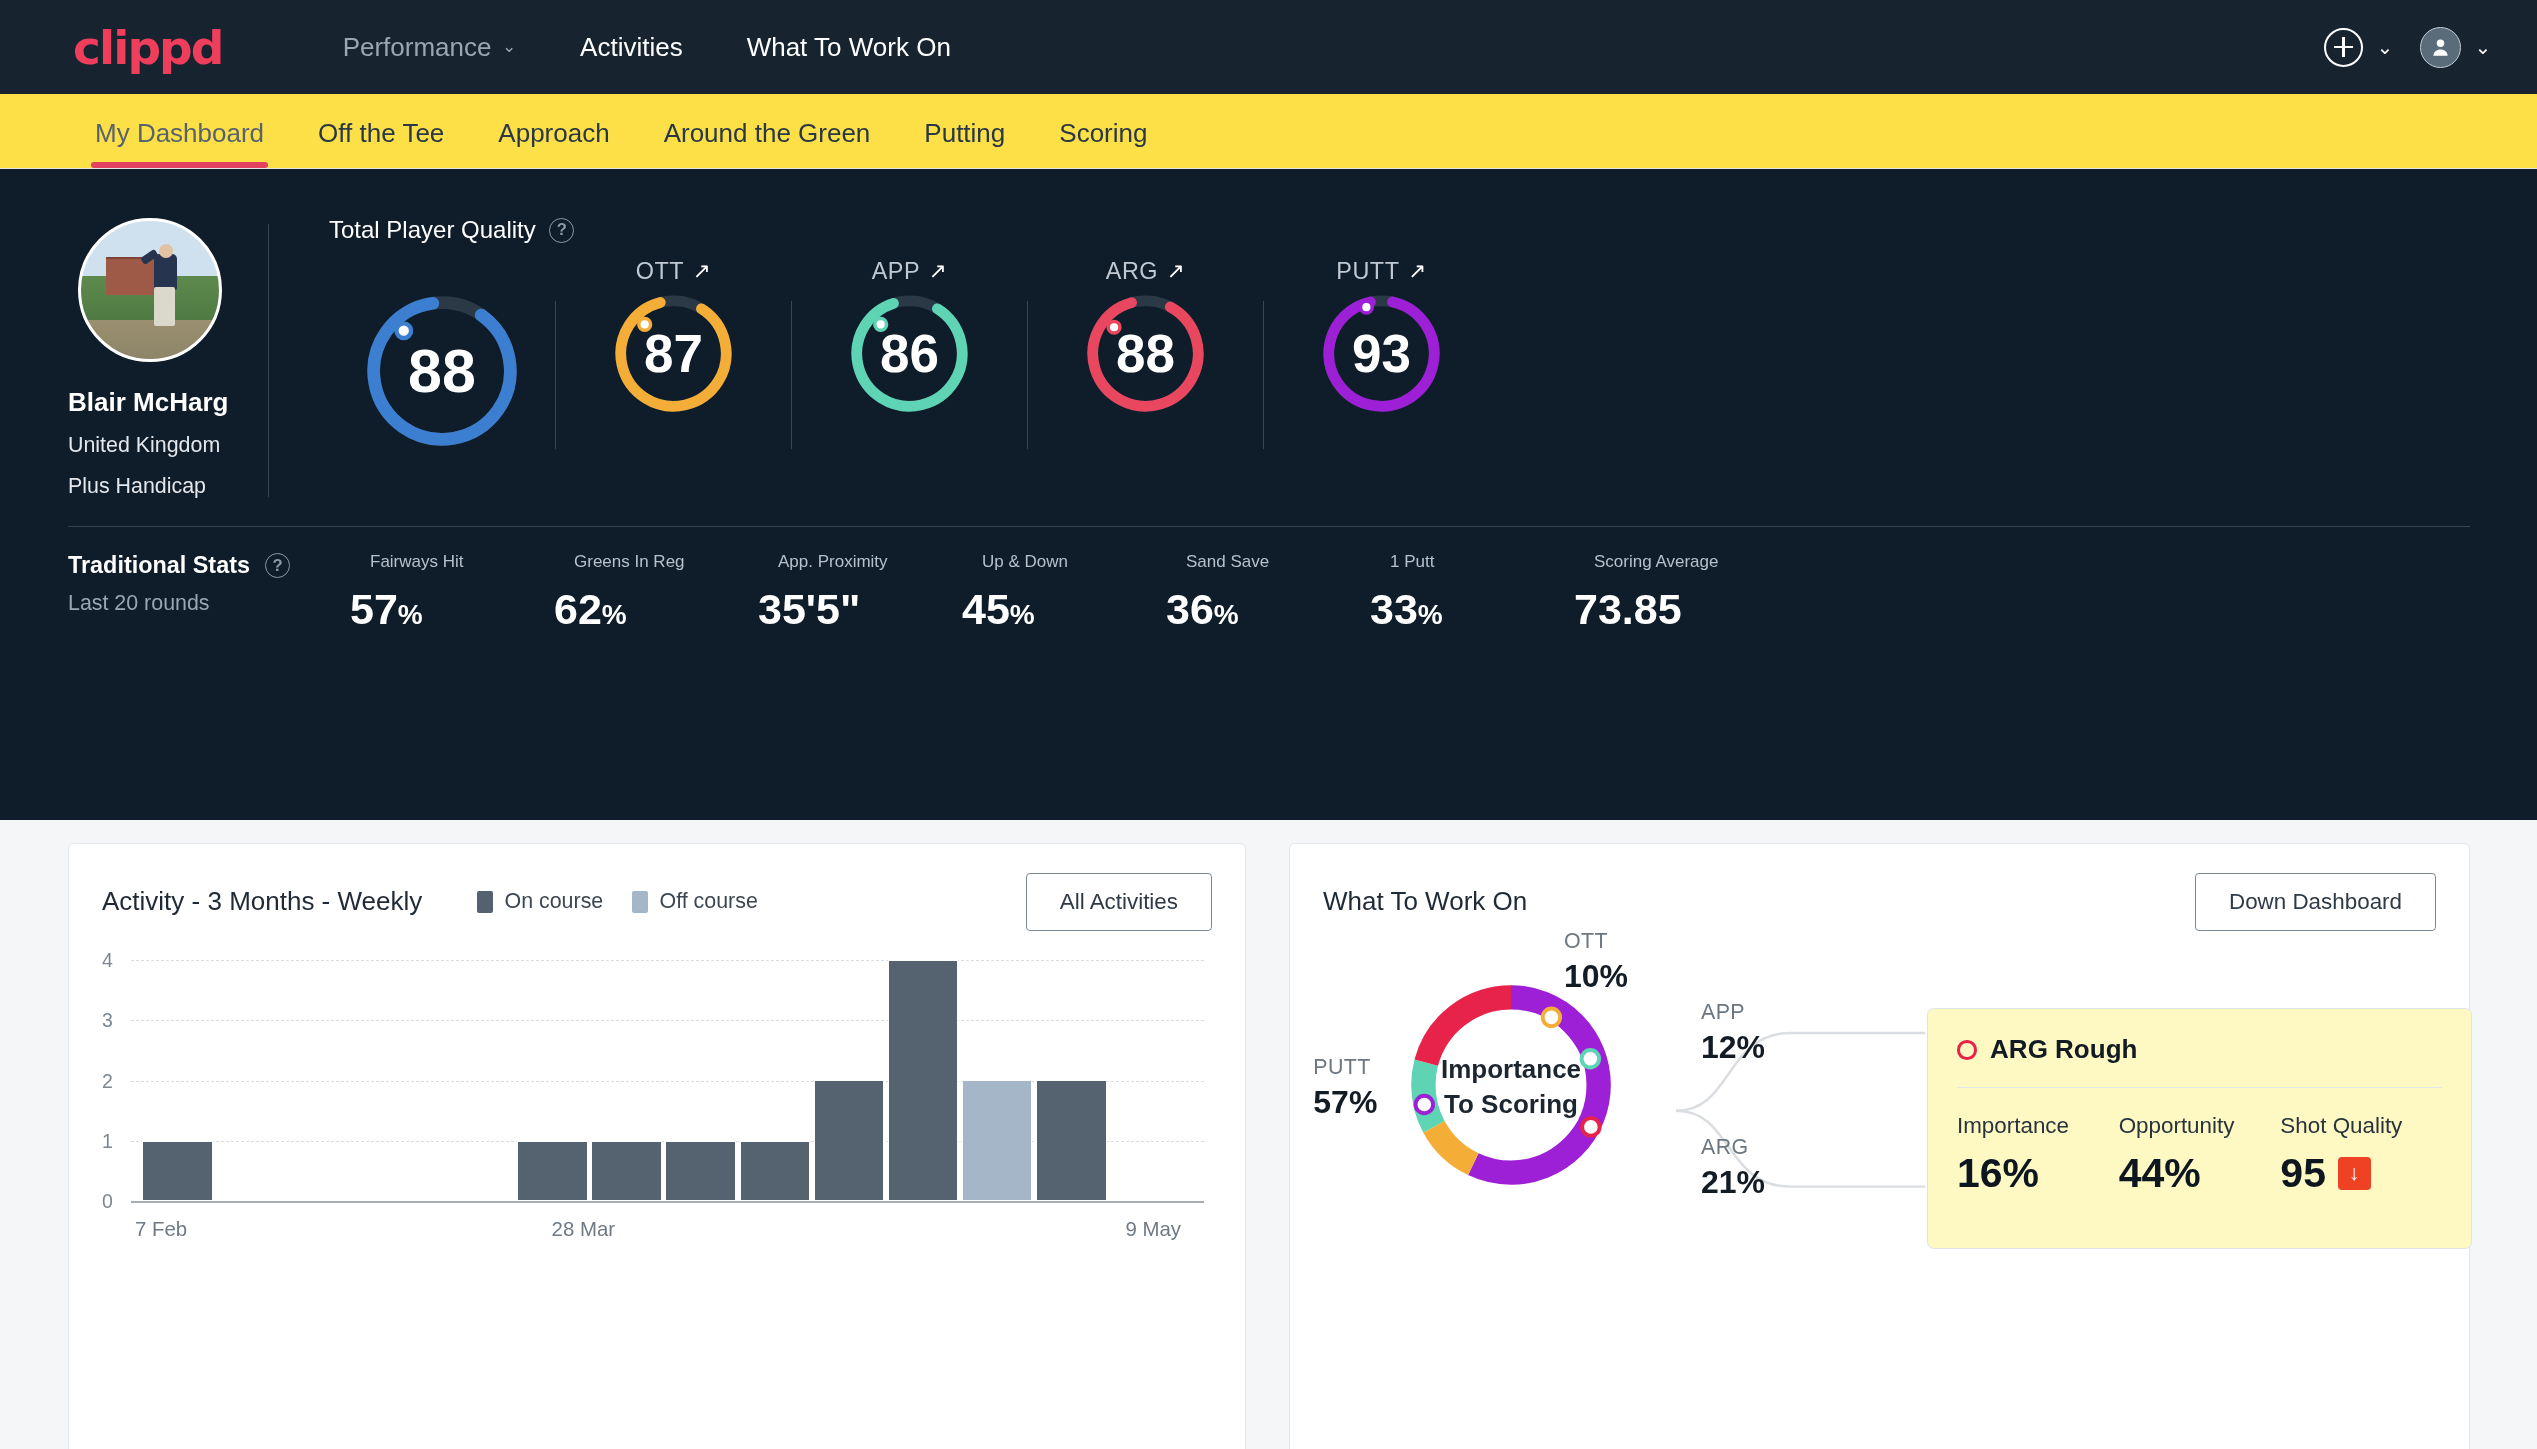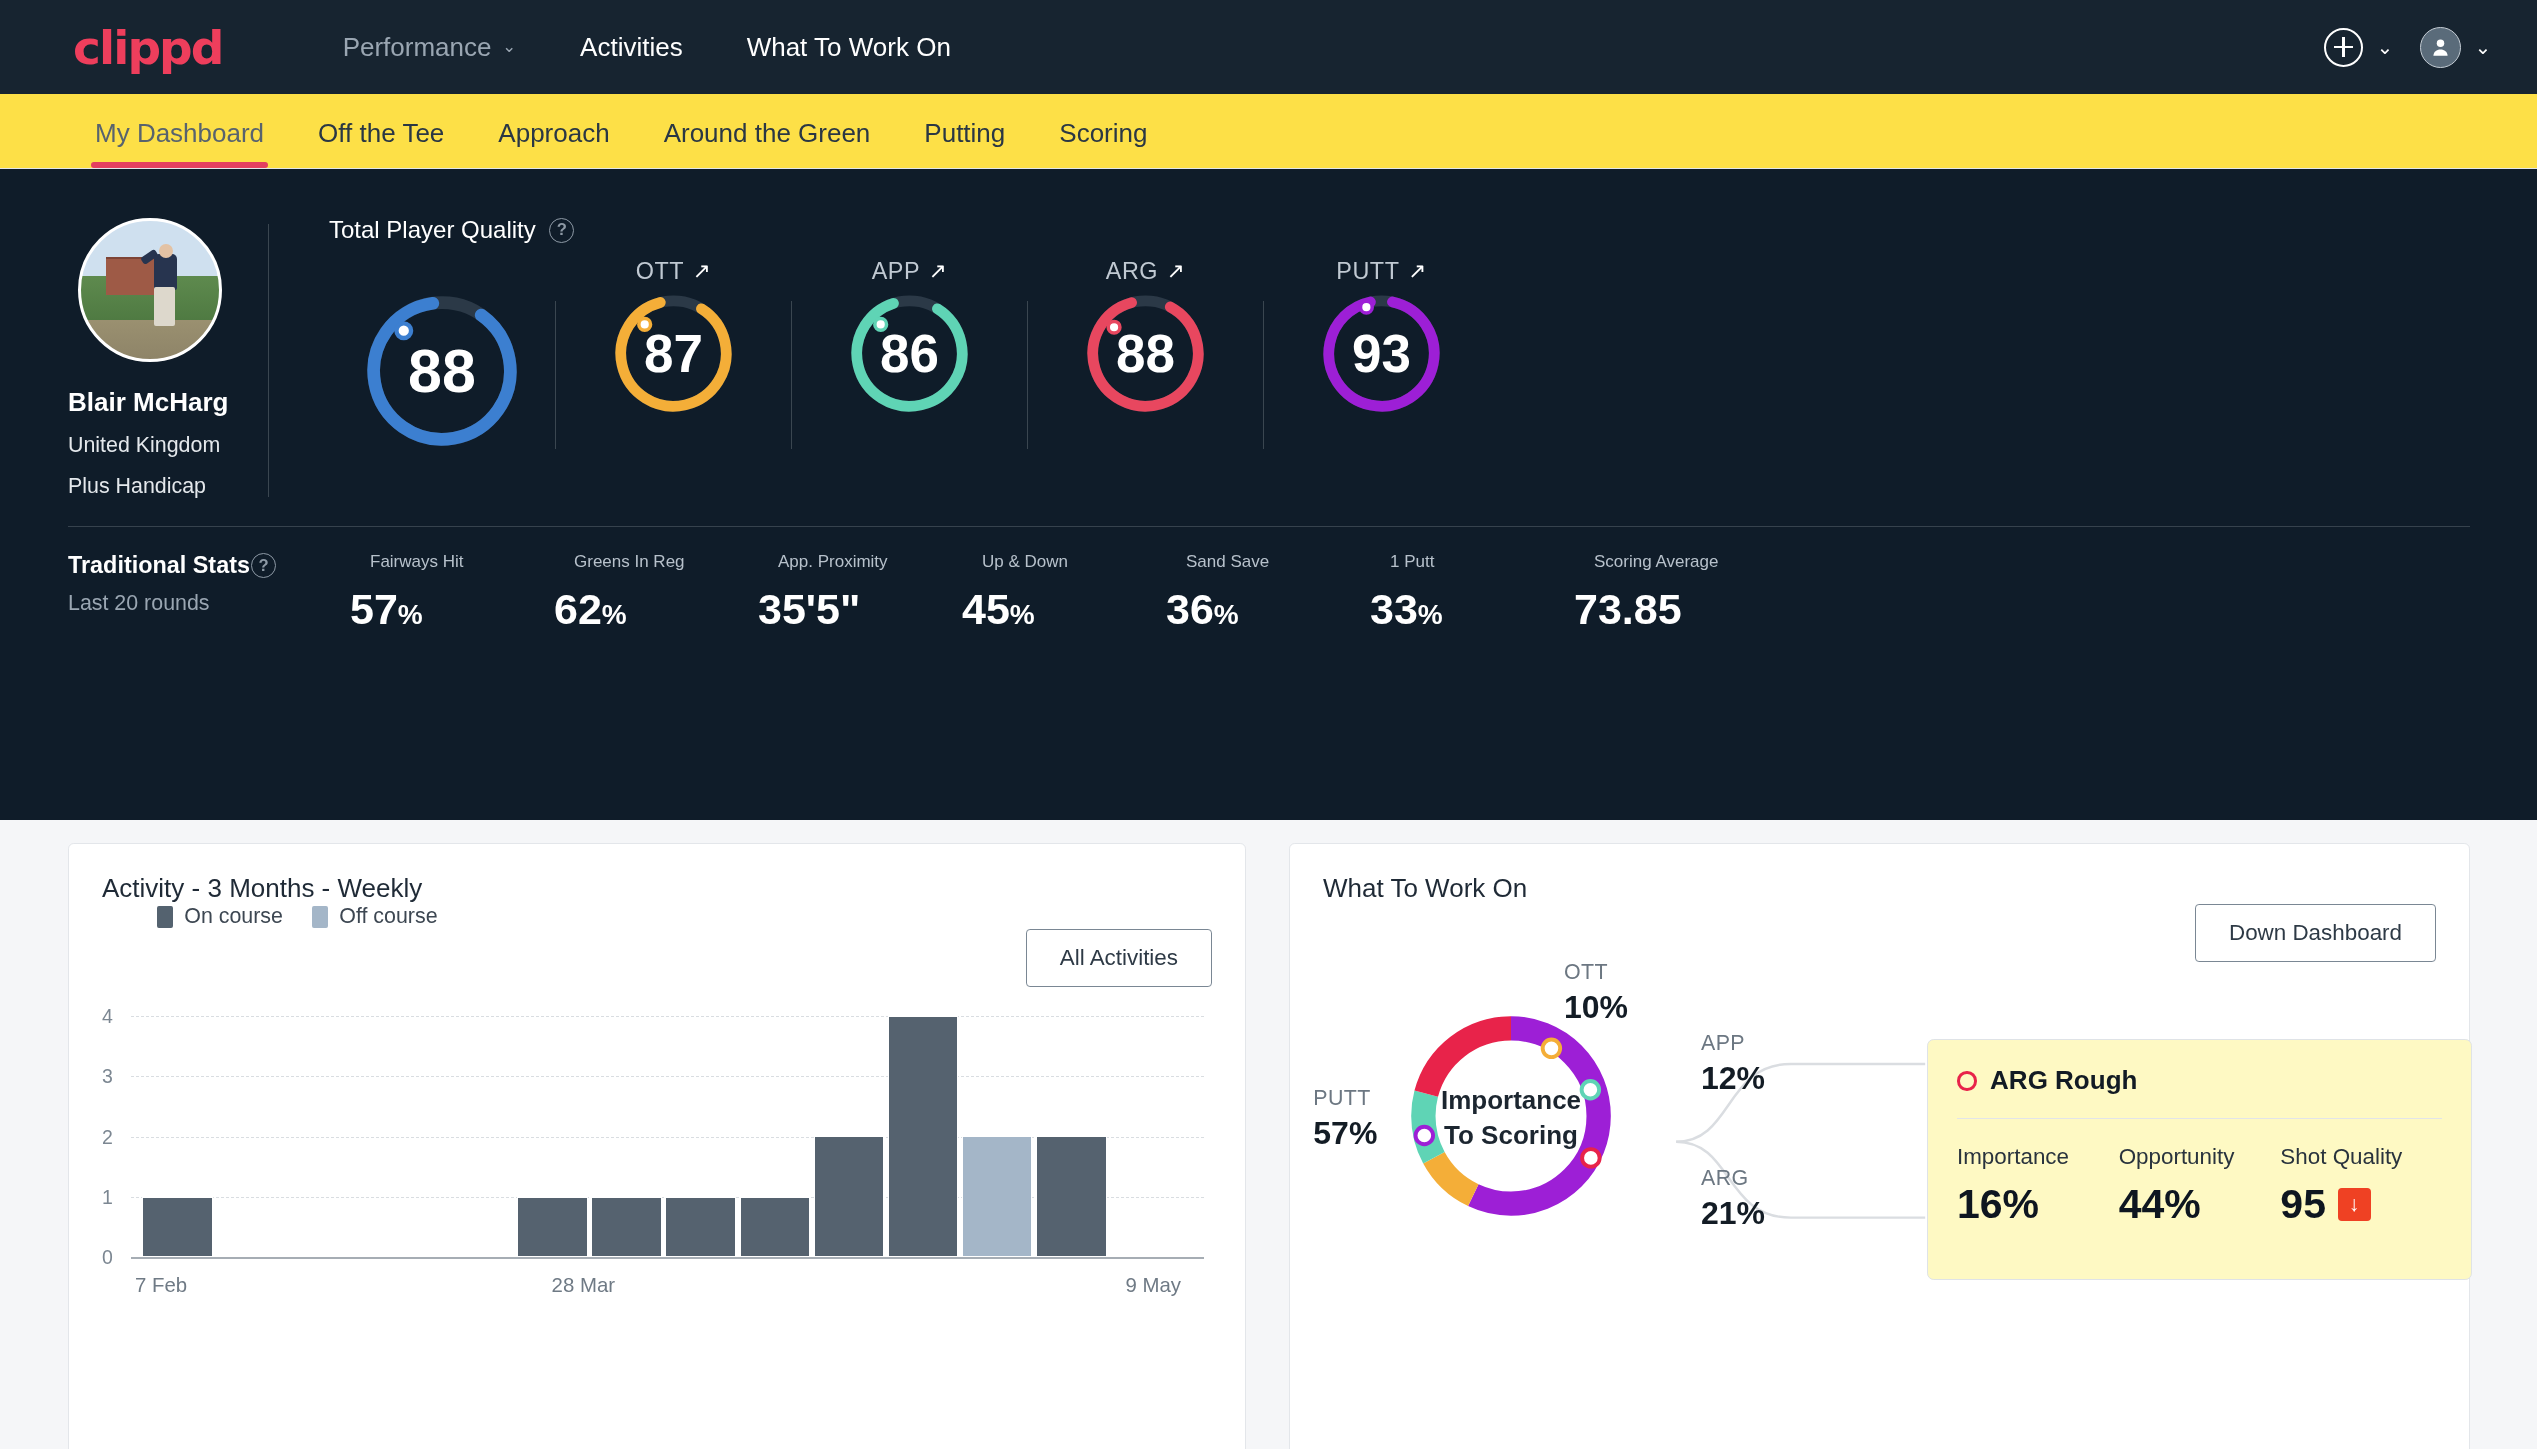--- a/index.html
+++ b/index.html
@@ -126,35 +126,35 @@
   }
   .ring.big .ring-val { font-size: 61px; }
   .ring.sm .ring-val { font-size: 53px; }
 
   .hero-hr { height: 1px; background: #36424d; margin: 27px 68px 0 68px; }
 
   .trad { display: flex; align-items: flex-start; padding: 25px 68px 0 68px; }
   .trad-head { width: 282px; flex-shrink: 0; }
   .trad-title {
     font-size: 23.4px; font-weight: 700; color: #fff;
-    display: flex; align-items: center; gap: 1px;
+    display: flex; align-items: center; gap: 15px;
   }
   .trad-sub { font-size: 21.4px; color: #9aa6b2; margin-top: 11.7px; }
   .stat { width: 204px; }
   .stat-label { font-size: 17px; color: #b7c1cb; margin-left: 20px; }
   .stat-val { font-size: 43px; font-weight: 700; color: #ffffff; margin-top: 12.7px; }
   .stat-val .unit { font-size: 28px; font-weight: 700; }
 
   
   .bottom { background: #f5f6f8; height: 100%; padding: 23.4px 68px 0 68px; display: flex; gap: 43px; }
   .card {
     background: #fff; border: 1px solid #e3e6ea; border-radius: 5.8px;
     flex: 1; padding: 29px 33px 0 33px; position: relative;
   }
-  .card-head { display: flex; align-items: flex-start; flex-direction: column; }
+  .card-head { display: flex; align-items: center; }
   .card-title { font-size: 26px; color: #1f2a36; font-weight: 400; }
   .legend { display: flex; align-items: center; gap: 29px; margin-left: 55px; }
   .legend-item { display: flex; align-items: center; gap: 11.7px; font-size: 21.4px; color: #3d4752; }
   .sw { width: 15.6px; height: 21.4px; border-radius: 1.9px; }
   .sw.on { background: #54626f; }
   .sw.off { background: #a4b6c8; }
   .btn-outline {
     margin-left: auto; border: 1px solid #7a8794; border-radius: 3.9px;
     padding: 14.6px 33px; font-size: 22.4px; color: #2e3a46; background: #fff;
     cursor: pointer; white-space: nowrap;

